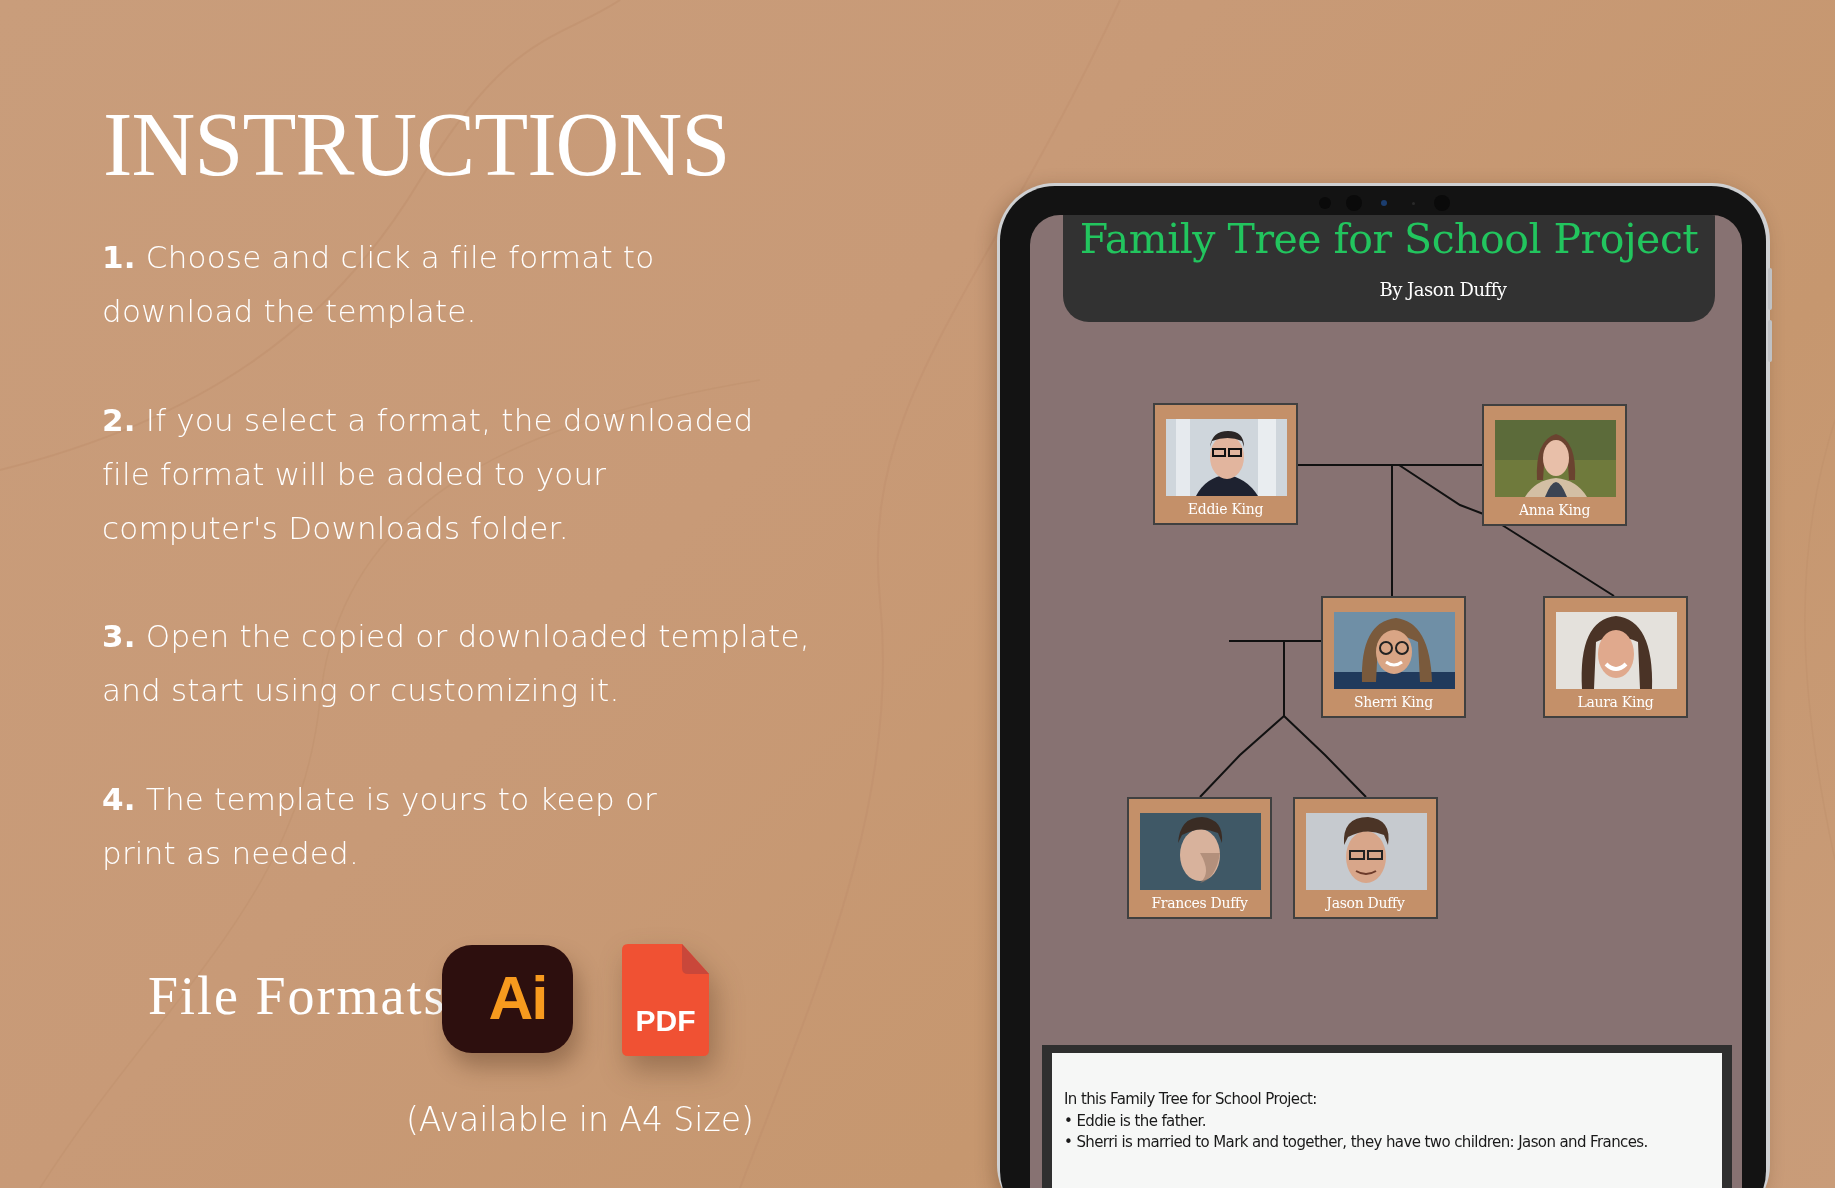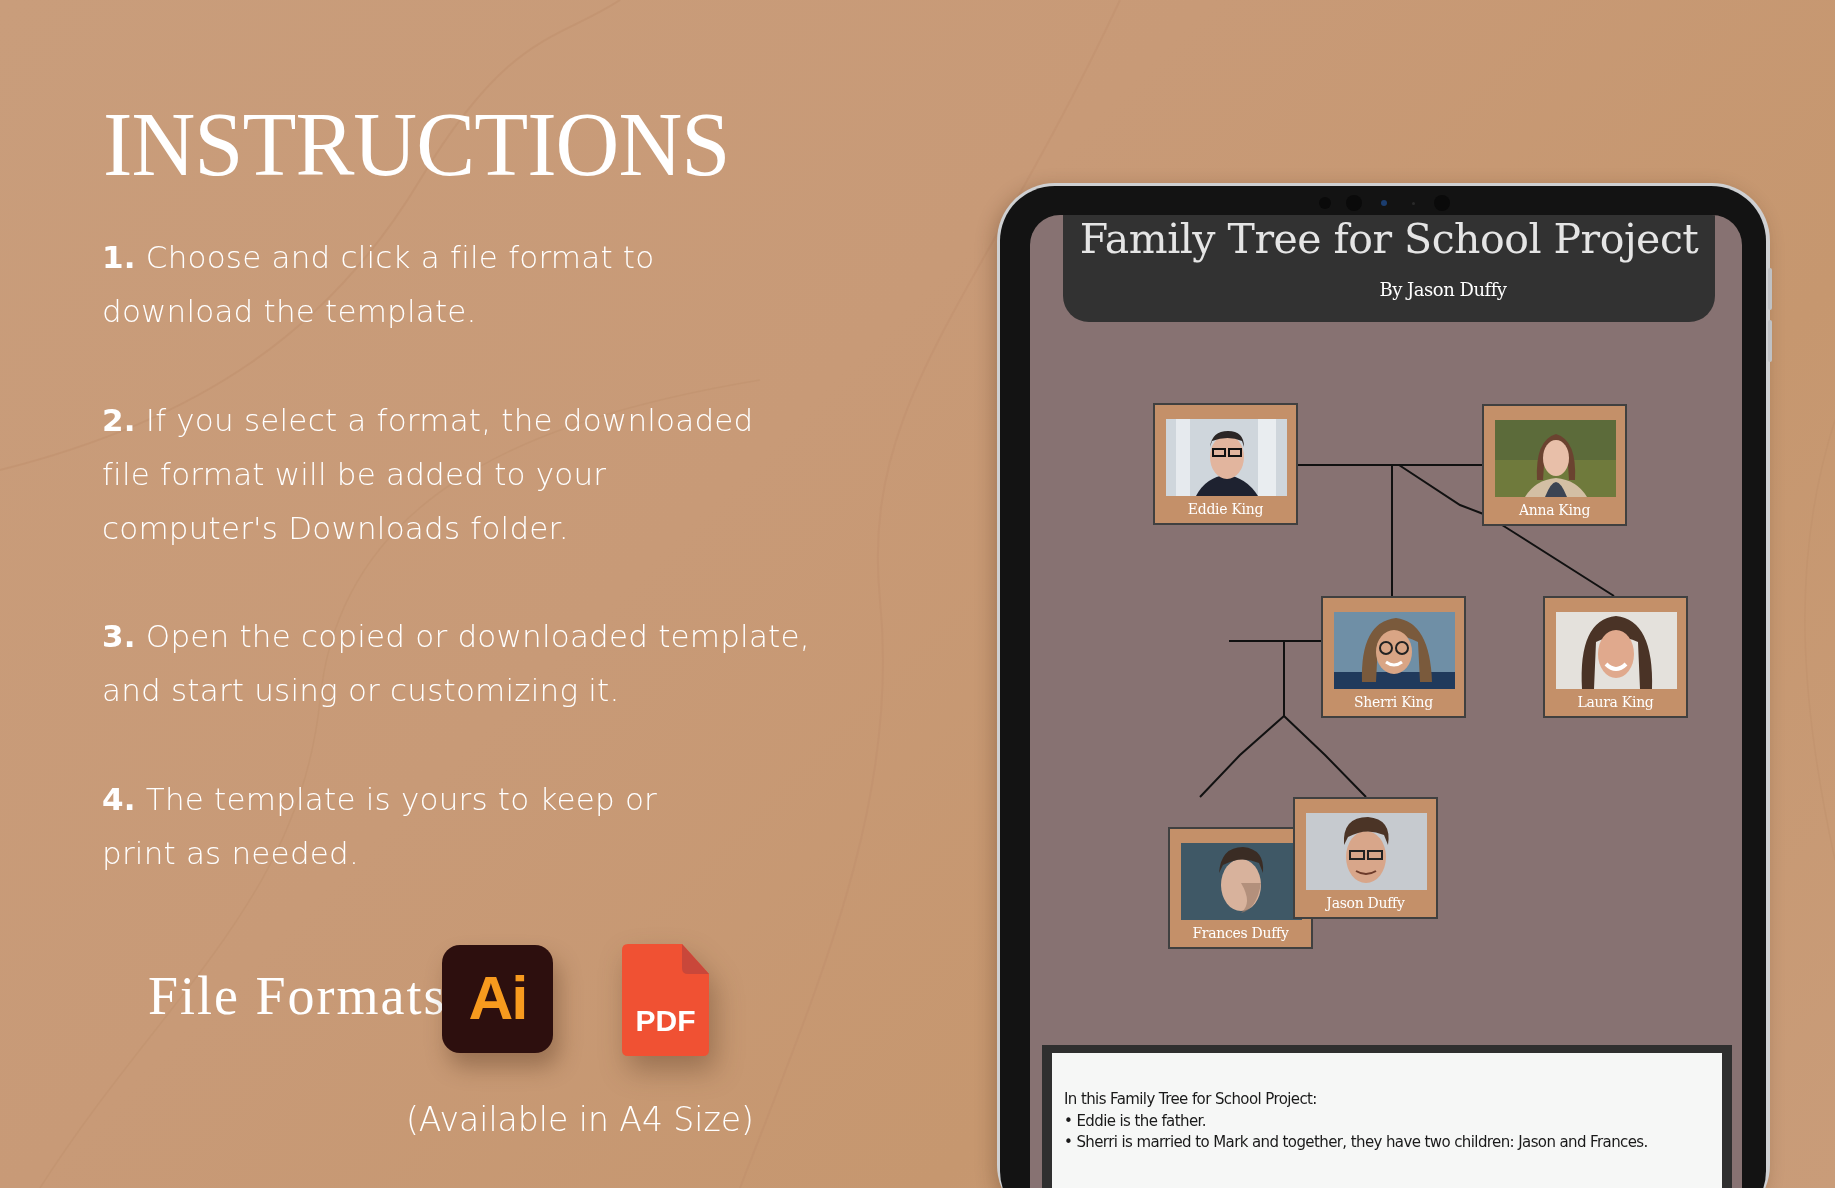--- a/index.html
+++ b/index.html
@@ -14,40 +14,40 @@
   
   .instr-title {
     left:103px; top:98px; font-family:"Liberation Serif", serif; font-weight:400;
     font-size:92px; color:#ffffff; letter-spacing:-1px; line-height:1; white-space:nowrap;
     transform: scaleX(0.96); transform-origin:left top;
   }
   .step { left:102px; color:#ffffff; font-family:"DejaVu Sans", sans-serif; font-size:31px; line-height:54px; font-weight:300; letter-spacing:0.2px; }
   .step b { font-weight:700; }
   .formats-label { left:103px; top:965px; font-family:"Liberation Serif", serif; font-size:54px; color:#ffffff; letter-spacing:2px; white-space:nowrap;margin-left:45px; }
   .ai-icon {
-    left:442px; top:945px; width:111px; height:108px; background:#2d0f0e; border-radius:18px;
+    left:442px; top:945px; width:111px; height:108px; background:#2d0f0e; border-radius:30px;
     box-shadow: 6px 14px 22px rgba(70,40,20,0.35);
-    display:flex; align-items:center; justify-content:center;
+    display:flex; align-items:center; justify-content:center;padding-left:20px;
   }
   .ai-icon span { color:#f79a1e; font-family:"Liberation Sans", sans-serif; font-weight:700; font-size:62px; letter-spacing:-2px; margin-top:-4px; }
   .pdf-icon { left:622px; top:944px; width:87px; height:112px; filter: drop-shadow(6px 14px 14px rgba(70,40,20,0.35)); }
   .pdf-text { left:622px; top:1004px; width:87px; text-align:center; color:#fff; font-family:"Liberation Sans", sans-serif; font-weight:700; font-size:30px; }
   .avail { left:406px; top:1100px; color:#fff; font-family:"DejaVu Sans", sans-serif; font-weight:300; font-size:33px; white-space:nowrap; }
 
   
   .tablet-shell {
     left:997px; top:183px; width:773px; height:1040px; border-radius:58px;
     background:#cfd0d2; box-shadow: -4px 4px 18px rgba(60,30,10,0.25);
   }
   .tablet-bezel { left:1000px; top:186px; width:766px; height:1040px; border-radius:55px; background:#131313; }
   .side-btn { background:#bfc1c4; width:4px; border-radius:2px; }
   .screen { left:1030px; top:215px; width:712px; height:990px; border-radius:30px 30px 0 0; background:#877272; overflow:hidden; }
   .cam { position:absolute; border-radius:50%; background:#0a0a0a; }
   .header-pill { left:33px; top:0; width:652px; height:107px; background:#323232; border-radius:0 0 26px 26px; }
-  .doc-title { left:0; top:0; width:652px; text-align:center; color:#e5e5e5; font-family:"DejaVu Serif", serif; font-size:41px; line-height:48px; white-space:nowrap; letter-spacing:-0.5px; }
+  .doc-title { left:0; top:0; width:652px; text-align:center; color:#22c55e; font-family:"DejaVu Serif", serif; font-size:41px; line-height:48px; white-space:nowrap; letter-spacing:-0.5px; }
   .doc-sub { left:0; top:64px; width:760px; text-align:center; color:#fff; font-family:"DejaVu Serif", serif; font-size:18px; letter-spacing:-0.5px; }
 
   .card { position:absolute; width:141px; height:118px; background:#c49069; border:2px solid #404040; }
   .card .photo { position:absolute; left:11px; top:14px; width:121px; height:77px; }
   .card .name { position:absolute; left:0; right:0; bottom:6px; text-align:center; color:#fff; font-family:"DejaVu Serif", serif; font-size:14px; letter-spacing:-0.3px; white-space:nowrap; }
 
   .tree-lines { position:absolute; left:0; top:0; width:712px; height:990px; pointer-events:none; }
 
   .info-box { left:12px; top:830px; width:690px; height:200px; background:#2f2f2f; }
   .info-inner { position:absolute; left:10px; top:8px; right:10px; bottom:0; background:#f6f7f6; padding:36px 12px 0 12px; box-sizing:border-box; }
@@ -169,21 +169,21 @@
   <div class="card" style="left:513px; top:381px;">
     <svg class="photo" viewBox="0 0 121 77">
       <rect width="121" height="77" fill="#e4e1dc"></rect>
       <path d="M26 77 Q22 8 60 4 Q98 8 96 77 L84 77 L82 30 Q60 20 40 30 L38 77 Z" fill="#4a3326"></path>
       <ellipse cx="60" cy="42" rx="18" ry="24" fill="#e0a98d"></ellipse>
       <path d="M50 52 Q60 62 70 52" stroke="#fff" stroke-width="4" fill="none"></path>
     </svg>
     <div class="name">Laura King</div>
   </div>
 
-  <div class="card" style="left:97px; top:612px;margin-left:41px;">
+  <div class="card" style="left:97px; top:582px;">
     <svg class="photo" viewBox="0 0 121 77">
       <rect width="121" height="77" fill="#3f5866"></rect>
       <ellipse cx="60" cy="42" rx="20" ry="26" fill="#d8b29c"></ellipse>
       <path d="M38 30 Q40 4 62 4 Q84 6 82 30 L78 20 Q60 12 42 22 Z" fill="#3a2c24"></path>
       <path d="M60 40 Q72 60 60 70 Q76 66 80 40 Z" fill="#9b7a68" opacity="0.6"></path>
     </svg>
     <div class="name">Frances Duffy</div>
   </div>
 
   <div class="card" style="left:263px; top:582px;">

